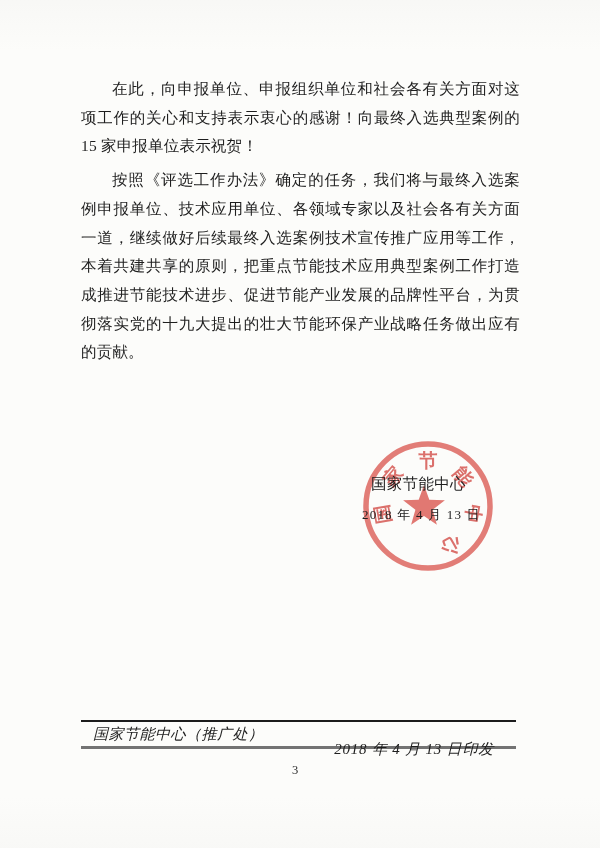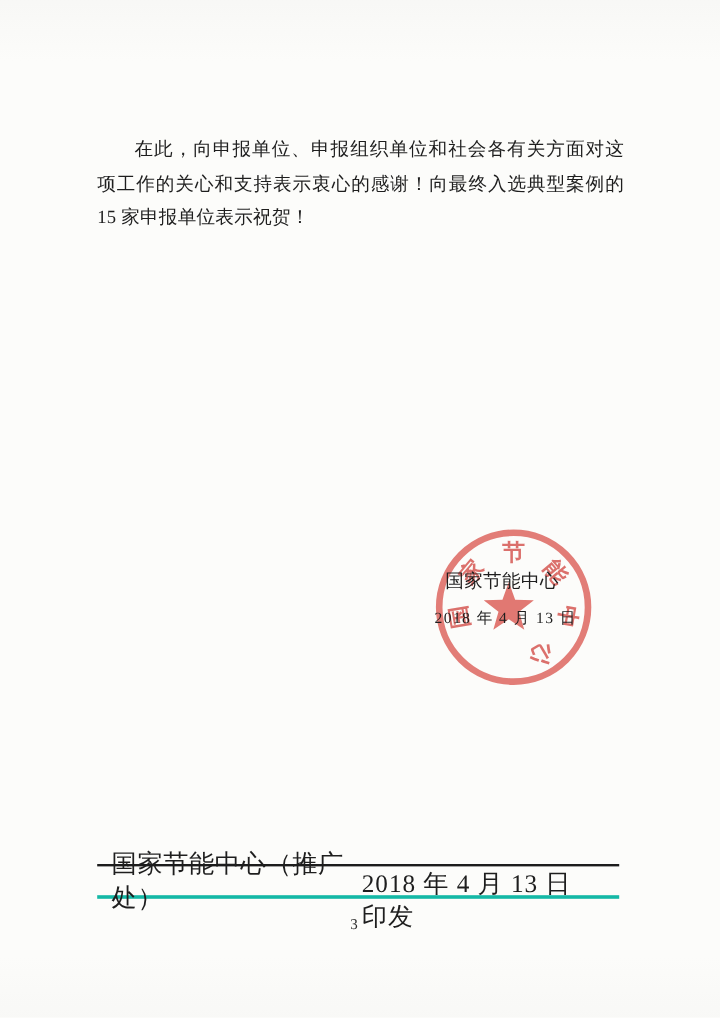--- a/index.html
+++ b/index.html
@@ -23,21 +23,20 @@
   }
   .content {
     position: absolute;
     left: 81px;
     top: 75px;
     width: 439px;
     font-size: 15.5px;
     line-height: 28.7px;
     text-align: justify;
     letter-spacing: 0.2px;
-    margin-top: 36px;
   }
   .content p {
     margin: 0;
     text-indent: 31px;
   }
   .content p.para-1 { margin-bottom: 5px; }
   .content p.para-2 { margin-bottom: 7px; }
 
   .signature-org {
     position: absolute;
@@ -71,28 +70,29 @@
     font-family: "Liberation Serif", "DejaVu Serif", serif;
     font-weight: bold;
   }
 
   .footer-rule-block {
     position: absolute;
     left: 81px;
     top: 720px;
     width: 435px;
     border-top: 2px solid #1c1c1c;
-    border-bottom: 3px solid #14b8a6;
+    border-bottom: 3px solid #737373;
     box-sizing: border-box;
     height: 29px;
     display: flex;
     align-items: center;
     justify-content: space-between;
     padding: 0 22px 0 12px;
-    font-size: 21px;
+    font-size: 15px;
+    font-style: italic;
   }
   .footer-left { letter-spacing: 0.5px; }
   .footer-right { letter-spacing: 0.8px; margin-top: 31px; }
 
   .page-number {
     position: absolute;
     left: 240px;
     top: 763px;
     width: 110px;
     text-align: center;
@@ -100,20 +100,21 @@
     color: #2a2a2a;
   }
 </style>
 </head>
 <body>
 
 <div class="scan-tint"></div>
 
 <div class="content">
   <p class="para-1">在此，向申报单位、申报组织单位和社会各有关方面对这项工作的关心和支持表示衷心的感谢！向最终入选典型案例的 15 家申报单位表示祝贺！</p>
+  <p class="para-2">按照《评选工作办法》确定的任务，我们将与最终入选案例申报单位、技术应用单位、各领域专家以及社会各有关方面一道，继续做好后续最终入选案例技术宣传推广应用等工作，本着共建共享的原则，把重点节能技术应用典型案例工作打造成推进节能技术进步、促进节能产业发展的品牌性平台，为贯彻落实党的十九大提出的壮大节能环保产业战略任务做出应有的贡献。</p>
 </div>
 
 <div class="signature-org">国家节能中心</div>
 <div class="signature-date">2018 年 4 月 13 日</div>
 
 <svg class="seal" viewBox="0 0 160 160" xmlns="http://www.w3.org/2000/svg">
   <circle cx="80" cy="80" r="62" fill="none" stroke="#d6453e" stroke-width="5.5" opacity="0.85"></circle>
   <polygon points="76,59 81.3,73.7 96.9,74.2 84.6,83.8 88.9,98.8 76,90 63.1,98.8 67.4,83.8 55.1,74.2 70.7,73.7" fill="#d6453e" opacity="0.88"></polygon>
   <g fill="#d0403a" font-size="19" text-anchor="middle" opacity="0.9">
     <text x="34.7" y="88" dy="6.5" transform="rotate(-100 34.7 88)">国</text>

